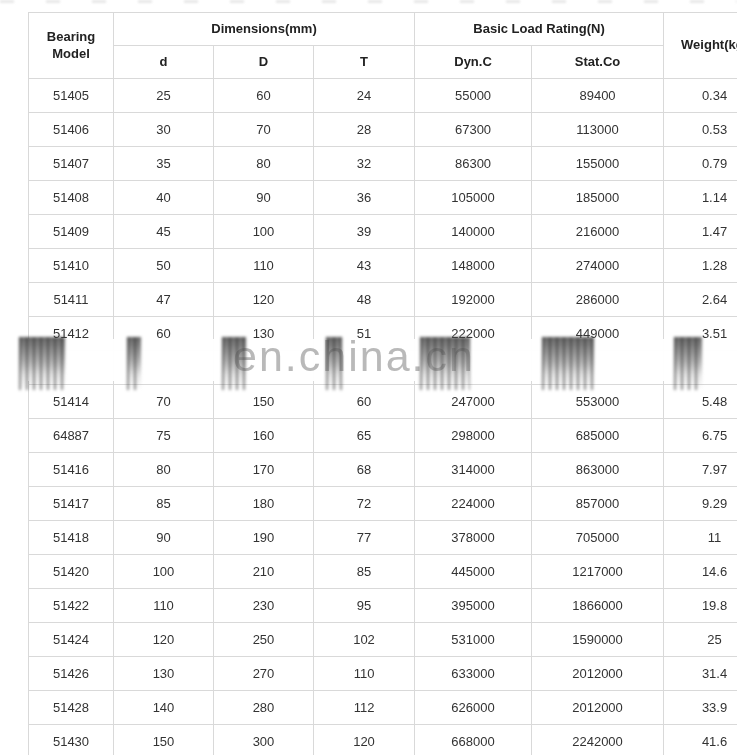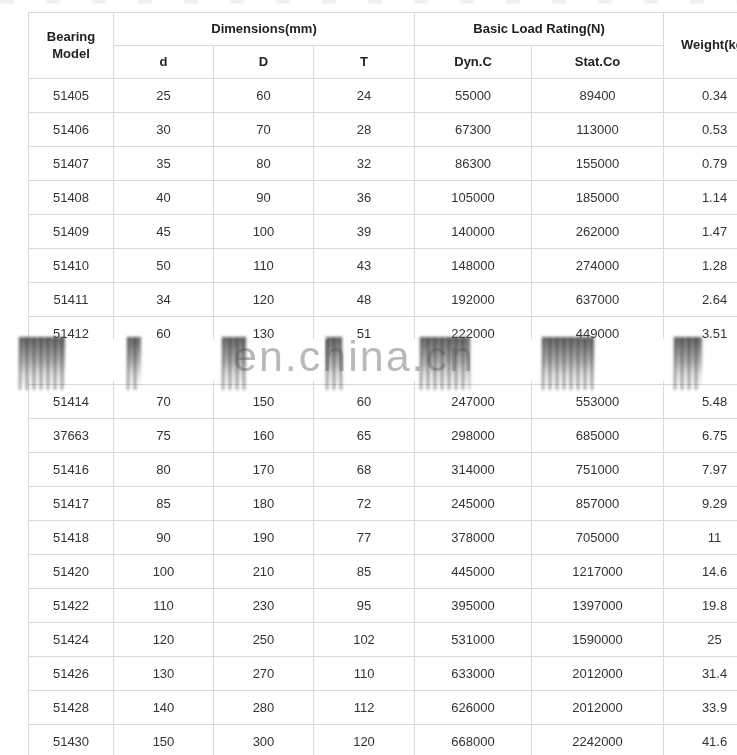--- a/index.html
+++ b/index.html
@@ -124,39 +124,39 @@
           <td>105000</td>
           <td>185000</td>
           <td>1.14</td>
         </tr>
         <tr>
           <td>51409</td>
           <td>45</td>
           <td>100</td>
           <td>39</td>
           <td>140000</td>
-          <td>262000</td>
+          <td>216000</td>
           <td>1.47</td>
         </tr>
         <tr>
           <td>51410</td>
           <td>50</td>
           <td>110</td>
           <td>43</td>
           <td>148000</td>
           <td>274000</td>
           <td>1.28</td>
         </tr>
         <tr>
           <td>51411</td>
-          <td>34</td>
+          <td>47</td>
           <td>120</td>
           <td>48</td>
           <td>192000</td>
-          <td>637000</td>
+          <td>286000</td>
           <td>2.64</td>
         </tr>
         <tr>
           <td>51412</td>
           <td>60</td>
           <td>130</td>
           <td>51</td>
           <td>222000</td>
           <td>449000</td>
           <td>3.51</td>
@@ -173,43 +173,43 @@
         <tr>
           <td>51414</td>
           <td>70</td>
           <td>150</td>
           <td>60</td>
           <td>247000</td>
           <td>553000</td>
           <td>5.48</td>
         </tr>
         <tr>
-          <td>37663</td>
+          <td>64887</td>
           <td>75</td>
           <td>160</td>
           <td>65</td>
           <td>298000</td>
           <td>685000</td>
           <td>6.75</td>
         </tr>
         <tr>
           <td>51416</td>
           <td>80</td>
           <td>170</td>
           <td>68</td>
           <td>314000</td>
-          <td>751000</td>
+          <td>863000</td>
           <td>7.97</td>
         </tr>
         <tr>
           <td>51417</td>
           <td>85</td>
           <td>180</td>
           <td>72</td>
-          <td>245000</td>
+          <td>224000</td>
           <td>857000</td>
           <td>9.29</td>
         </tr>
         <tr>
           <td>51418</td>
           <td>90</td>
           <td>190</td>
           <td>77</td>
           <td>378000</td>
           <td>705000</td>
@@ -223,21 +223,21 @@
           <td>445000</td>
           <td>1217000</td>
           <td>14.6</td>
         </tr>
         <tr>
           <td>51422</td>
           <td>110</td>
           <td>230</td>
           <td>95</td>
           <td>395000</td>
-          <td>1397000</td>
+          <td>1866000</td>
           <td>19.8</td>
         </tr>
         <tr>
           <td>51424</td>
           <td>120</td>
           <td>250</td>
           <td>102</td>
           <td>531000</td>
           <td>1590000</td>
           <td>25</td>

